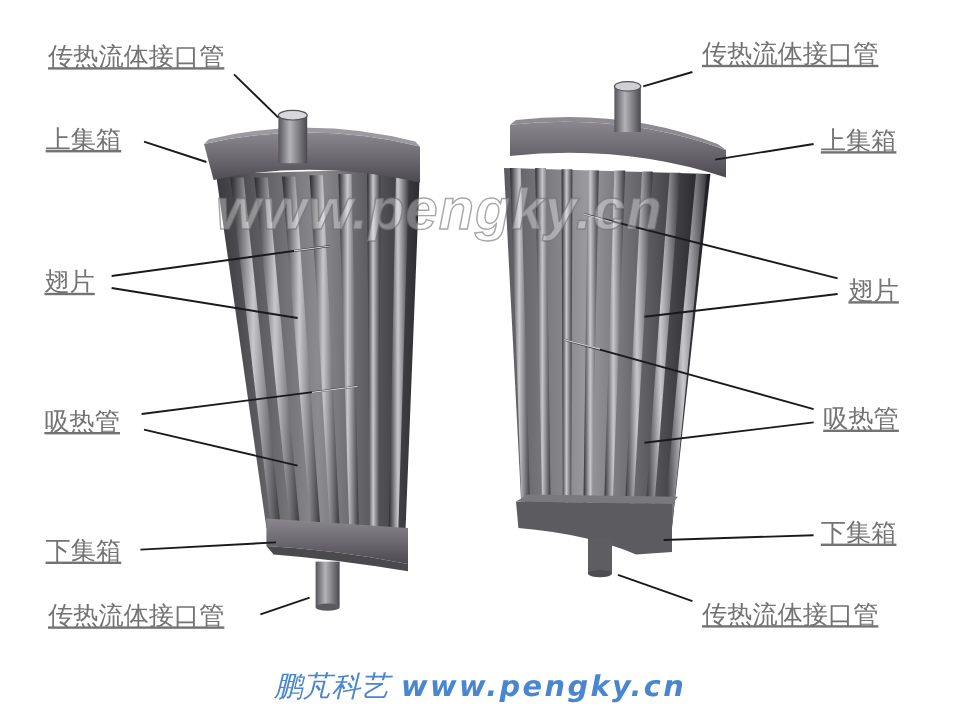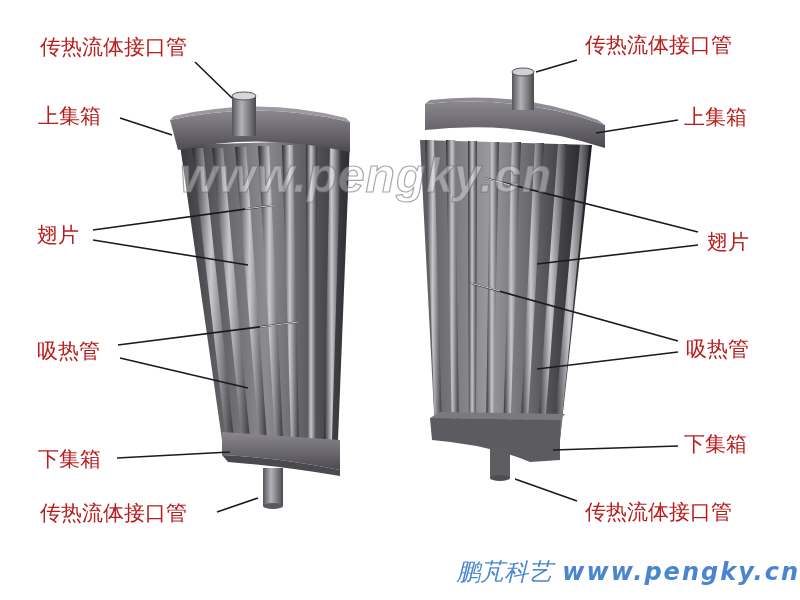--- a/index.html
+++ b/index.html
@@ -1,23 +1,23 @@
 <!DOCTYPE html>
 <html><head>
 <meta charset="utf-8">
 <style>
   html, body { margin:0; padding:0; background:#ffffff; }
   body { width:800px; height:600px; position:relative; overflow:hidden;
          font-family:"DejaVu Sans","Liberation Sans",sans-serif; }
-  .label { position:absolute; font-size:21px; color:#b91c1c; white-space:nowrap; line-height:1; letter-spacing:0px; }
+  .label { position:absolute; font-size:21px; color:#737373; white-space:nowrap; line-height:1; letter-spacing:0px;text-decoration:underline; }
   svg.art { position:absolute; left:0; top:0; }
   .watermark { position:absolute; left:180px; top:148px; font-family:"Liberation Sans",sans-serif;
                font-style:italic; font-weight:bold; font-size:48px; color:rgba(255,255,255,0.35);
                -webkit-text-stroke:1.2px rgba(110,110,110,0.6); letter-spacing:1px; white-space:nowrap; }
-  .footer { position:absolute; left:0; width:800px; top:556px; text-align:right;
+  .footer { position:absolute; left:0; width:800px; top:556px; text-align:center;
             font-size:24px; font-style:italic; color:#4a86d0; white-space:nowrap; }
   .footer .cn { margin-right:10px; }
   .footer .url { font-family:"DejaVu Sans",sans-serif; font-weight:bold; letter-spacing:2px; }
 </style>
 </head>
 <body>
 
 <svg class="art" width="800" height="600" viewBox="0 0 800 600">
   <defs>
     <linearGradient id="finL" x1="0" x2="1" y1="0" y2="0">

